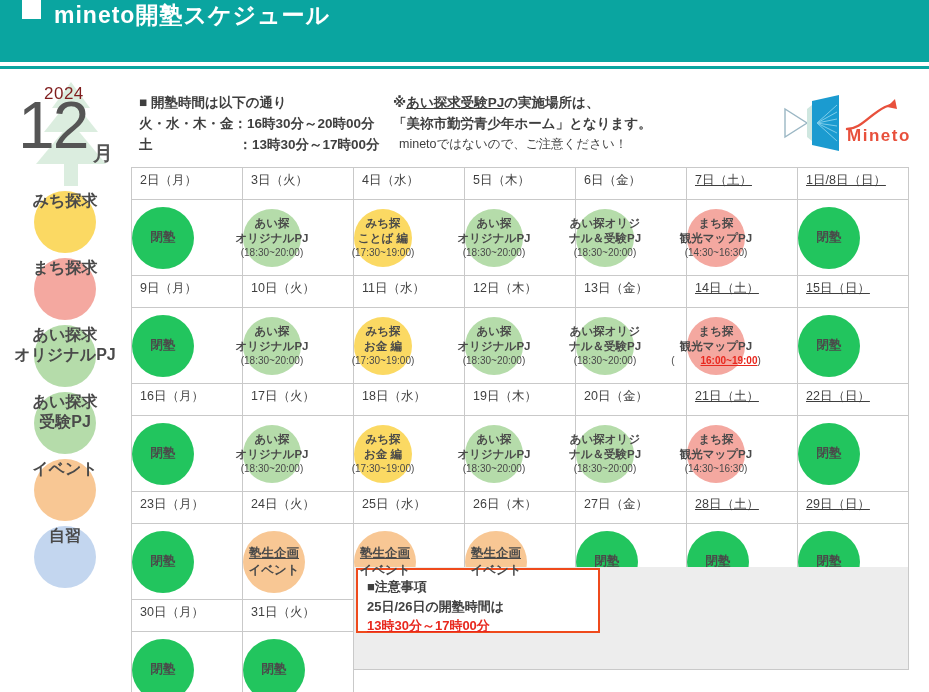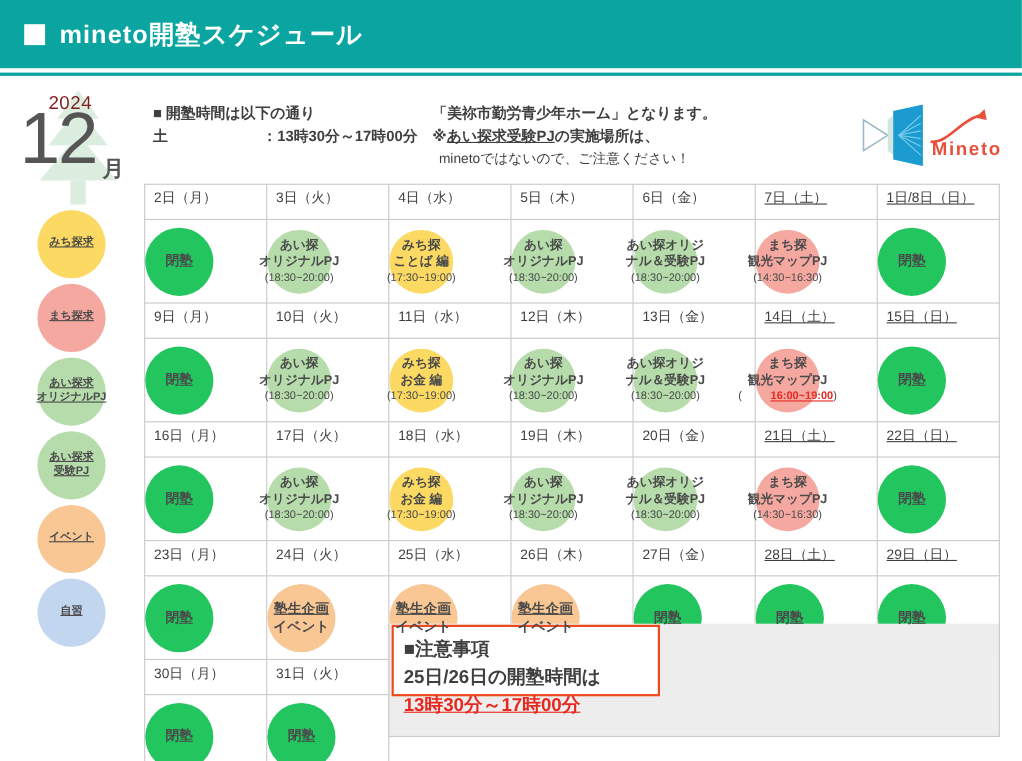--- a/index.html
+++ b/index.html
@@ -14,21 +14,21 @@
     position: relative;
   }
 
   
   .header-band {
     position: absolute;
     left: 0; top: 0;
     width: 929px; height: 62px;
     background: #0aa5a0;
     display: flex;
-    align-items: center;
+    align-items: flex-start;
   }
   .header-square {
     width: 19px; height: 19px;
     background: #ffffff;
     margin-left: 22px;
     margin-right: 13px;
     flex: none;
   }
   .header-title {
     color: #ffffff;
@@ -89,29 +89,28 @@
   .legend-item {
     width: 130px; height: 67px;
     display: flex;
     align-items: center;
     justify-content: center;
   }
   .legend-bubble {
     width: 62px; height: 62px;
     border-radius: 50%;
     display: flex;
-    align-items: center;
+    align-items: flex-start;
     justify-content: center;
     text-align: center;
-    font-size: 10px;
+    font-size: 16px;
     font-weight: bold;
     color: #4a4a4a;
     line-height: 1.25;
     position: relative;
-    text-decoration: underline;
   }
   .legend-bubble span { position: relative; z-index: 2; white-space: nowrap; }
   .legend-bubble.wide span { margin: 0 -22px; }
 
   
   .cal {
     position: absolute;
     left: 131px; top: 167px;
     width: 776px;
     border-collapse: collapse;
@@ -223,21 +222,21 @@
     border-top: none;
   }
   .notice-box {
     position: absolute;
     left: 356px; top: 568px;
     width: 244px; height: 65px;
     border: 2px solid #ef4a1c;
     background: #ffffff;
     padding: 7px 0 0 9px;
     box-sizing: border-box;
-    font-size: 17px;
+    font-size: 13px;
     line-height: 1.5;
     font-weight: bold;
     color: #3f3f3f;
     white-space: nowrap;
   }
   .notice-box .alertline {
     color: #e8281e;
     text-decoration: underline;
   }
 </style>
@@ -300,26 +299,27 @@
       <div class="legend-item">
         <div class="legend-bubble" style="background: rgb(195, 214, 239);">
           <span>自習</span>
         </div>
       </div>
     </div>
 </div>
 
 <div class="notes-left">
   <div>■ 開塾時間は以下の通り</div>
+  <div><span>火・水・木・金：16時30分～20時00分</span></div>
   <div><span>土</span><span style="display:inline-block;width:86px"></span><span>：13時30分～17時00分</span></div>
 </div>
 
 <div class="notes-right">
+  <div><span>※</span><span class="ul">あい探求受験PJ</span><span>の実施場所は、</span></div>
   <div>「美祢市勤労青少年ホーム」となります。</div>
-  <div><span>※</span><span class="ul">あい探求受験PJ</span><span>の実施場所は、</span></div>
   <div class="thin" style="padding-left:6px">minetoではないので、ご注意ください！</div>
 </div>
 
 <svg class="logo" viewBox="0 0 140 56">
 
   <polygon points="4,14 4,42 26,28" fill="#ffffff" stroke="#9bb7c4" stroke-width="1.4"></polygon>
   <path d="M26,14 L26,42 L31,46 L31,10 Z" fill="#cfe7e0"></path>
   <path d="M31,6 L31,50 L58,56 L58,0 Z" fill="#1b9bd0"></path>
   <g stroke="#8fd6ef" stroke-width="1" opacity=".85">
     <line x1="36" y1="28" x2="56" y2="10"></line>

